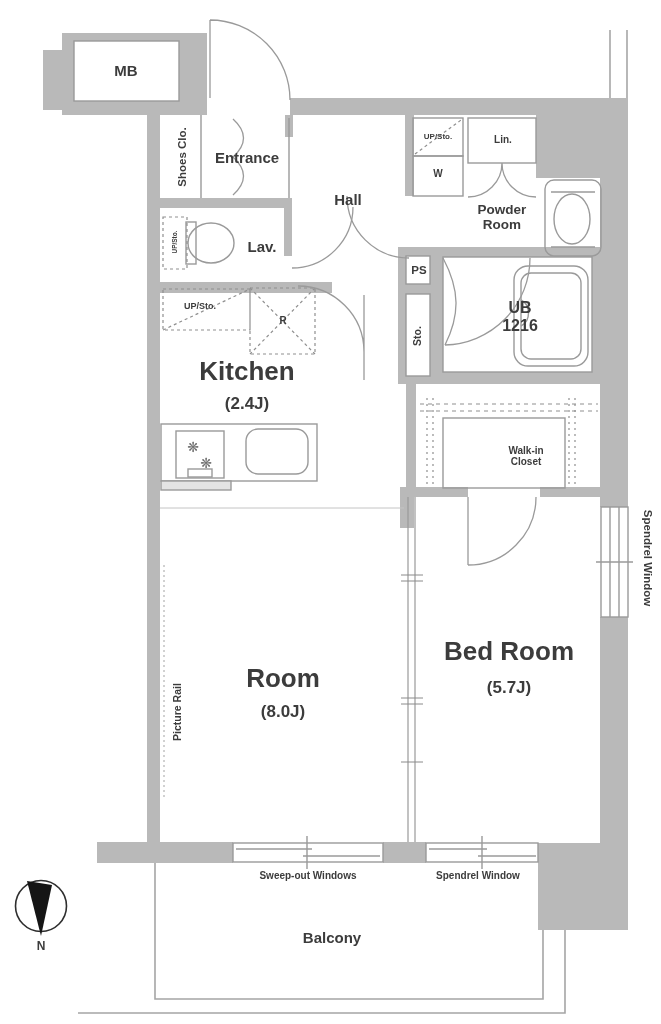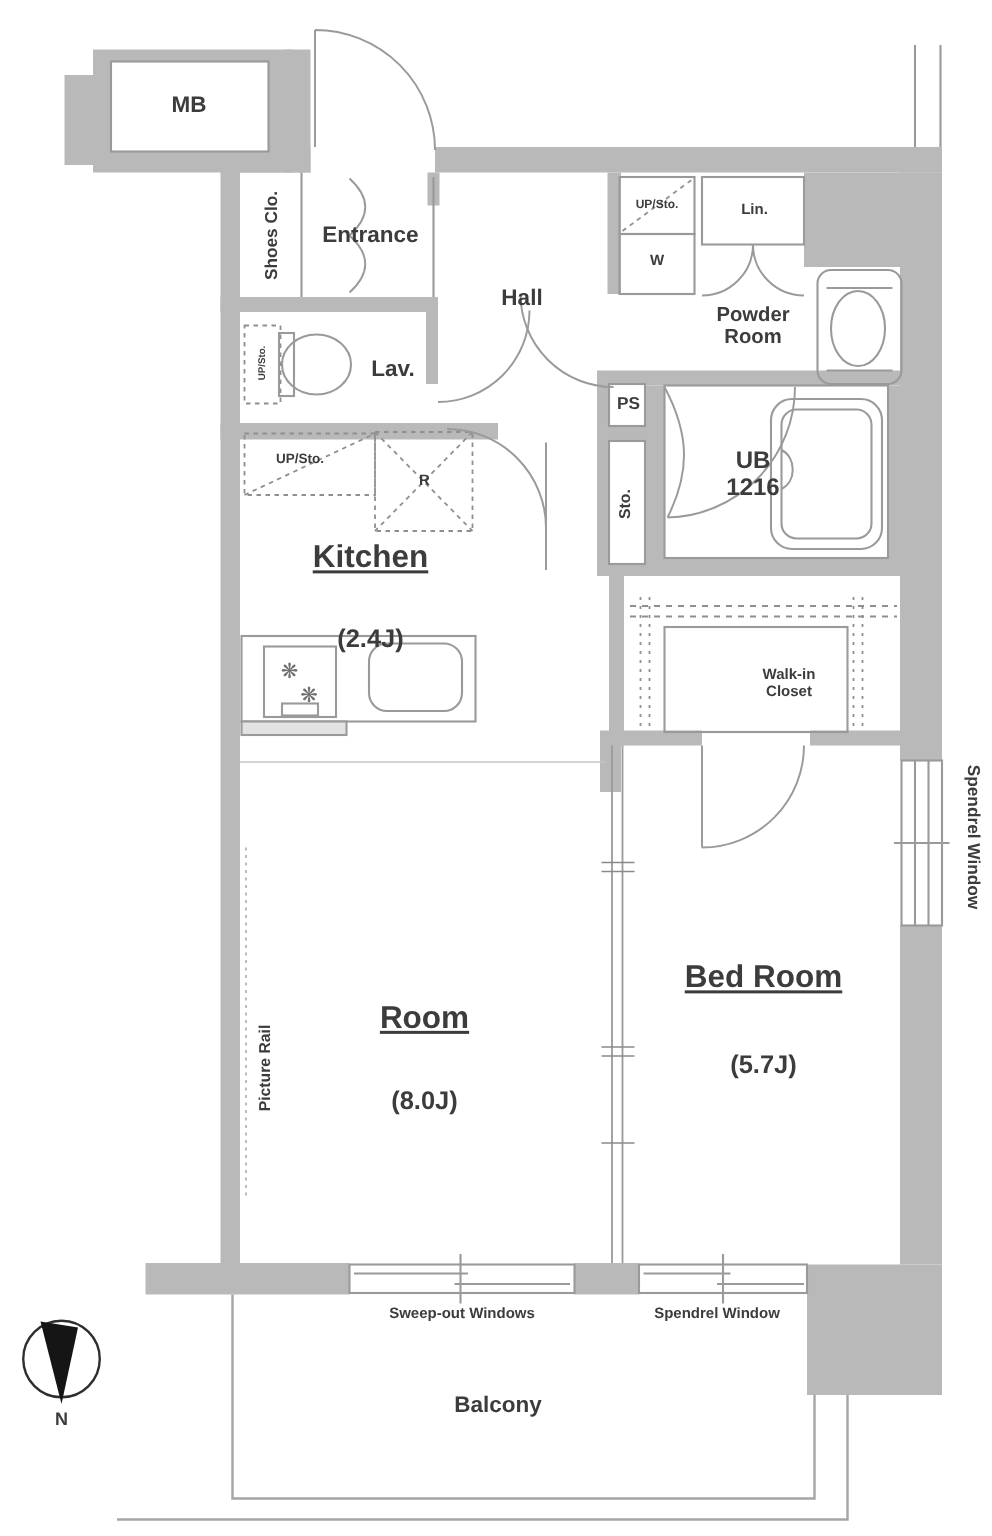--- a/index.html
+++ b/index.html
@@ -10,22 +10,22 @@
   .plan svg{position:absolute;left:0;top:0;}
   .lbl{
     position:absolute;transform:translate(-50%,-50%);
     color:#3c3c3c;font-weight:bold;white-space:nowrap;text-align:center;line-height:1.12;
   }
   .vert{transform:translate(-50%,-50%) rotate(-90deg);}
   .vertcw{transform:translate(-50%,-50%) rotate(90deg);}
   .lbl span{display:block;padding-left:44px;}
   .s8{font-size:8px;}  .s9{font-size:9px;}  .s10{font-size:10.5px;}
   .s11{font-size:11.5px;} .s12{font-size:10px;} .s13{font-size:13.5px;}
-  .s14{font-size:10px;} .s15{font-size:15px;} .s16{font-size:16px;}
-  .s17{font-size:17px;margin-top:22px;} .s21{font-size:21px;text-decoration:underline;}
+  .s14{font-size:10px;} .s15{font-size:15px;} .s16{font-size:16px;margin-left:18px;}
+  .s17{font-size:17px;} .s21{font-size:26px;}
   .icon{position:absolute;transform:translate(-50%,-50%);color:#6f6f6f;font-weight:normal;font-size:14px;}
 </style>
 </head>
 <body>
 
 <div class="plan">
 
 <svg width="661" height="1024" viewBox="0 0 661 1024">
 
   <g fill="#b9b9b9" stroke="none">

